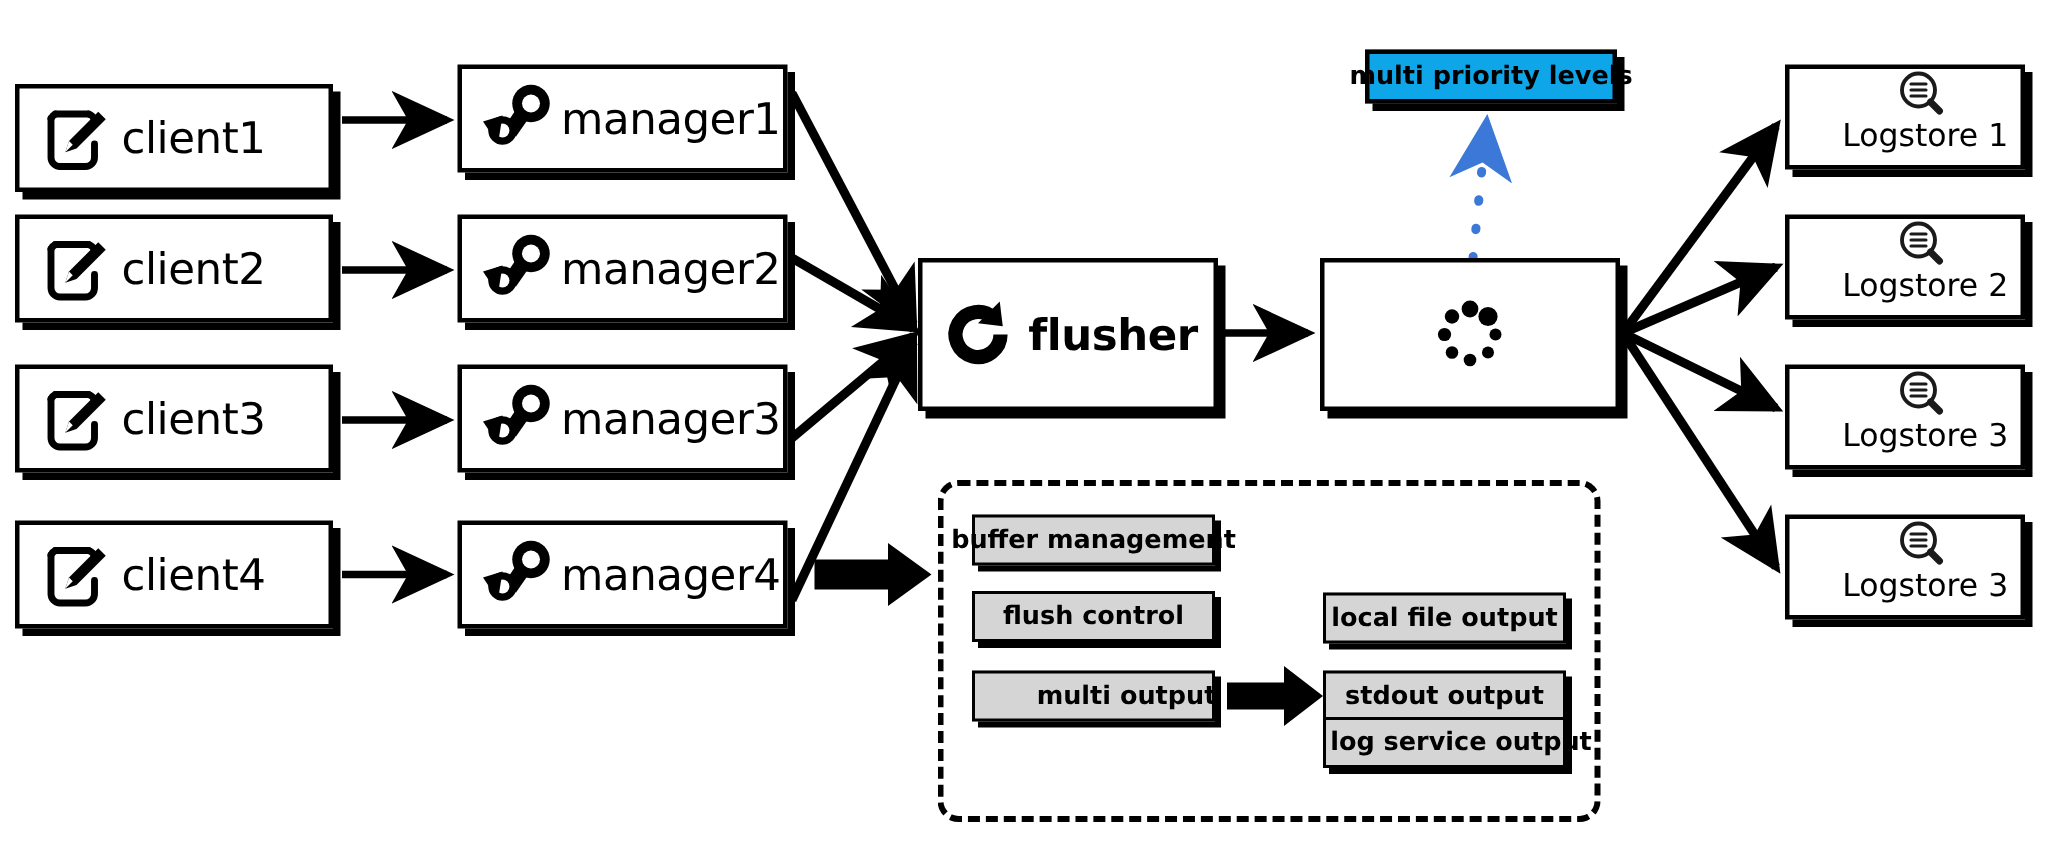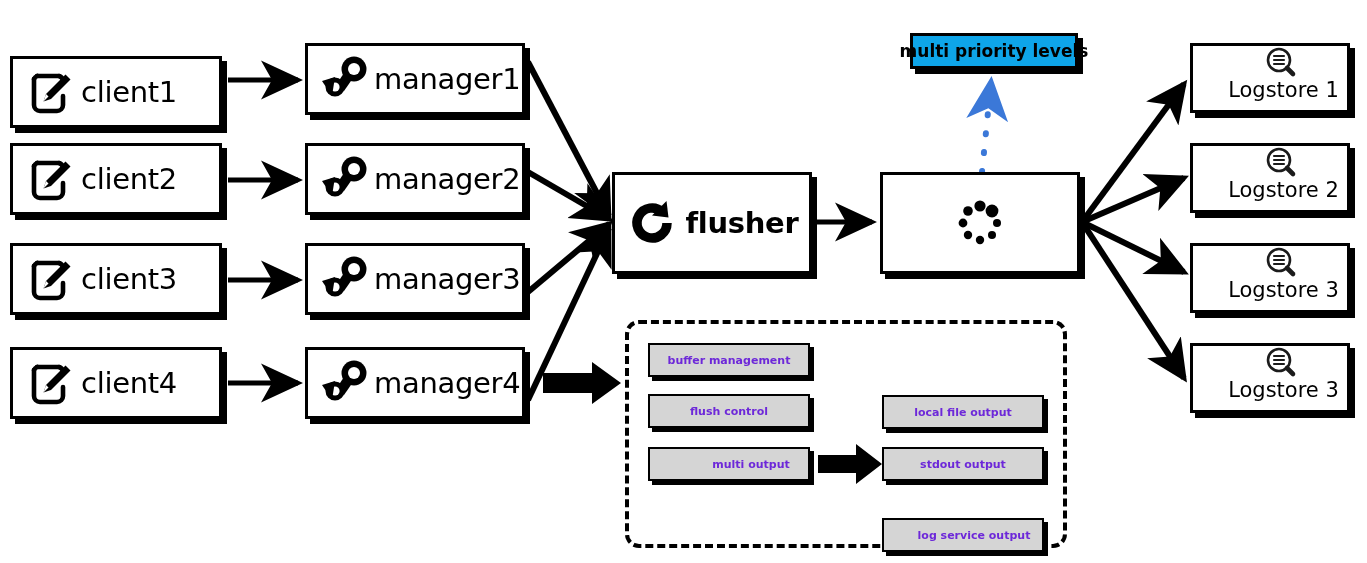--- a/index.html
+++ b/index.html
@@ -100,23 +100,23 @@
     box-sizing: border-box;
     background: #d5d5d5;
     border: 2px solid #000000;
     box-shadow: 4px 4px 0 0 #000000;
     display: flex;
     align-items: center;
     justify-content: center;
     z-index: 3;
   }
   .chip .label {
-    font-size: 11px;
+    font-size: 17px;
     font-weight: bold;
-    color: #6d28d9;
+    color: #000000;
     white-space: nowrap;
   }
 </style>
 </head>
 <body>
 
 <div id="canvas">
 
   <svg class="layer edges" viewBox="0 0 1367 563">
     <defs>
@@ -297,21 +297,21 @@
   <div class="chip" style="left:648px; top:447px; width:162px; height:34px;padding-left:44px;">
     <span class="label">multi output</span>
   </div>
 
   <div class="chip" style="left:882px; top:395px; width:162px; height:34px;">
     <span class="label">local file output</span>
   </div>
   <div class="chip" style="left:882px; top:447px; width:162px; height:34px;">
     <span class="label">stdout output</span>
   </div>
-  <div class="chip" style="left:882px; top:518px; width:162px; height:34px;padding-left:22px;">
+  <div class="chip" style="left:882px; top:478px; width:162px; height:34px;padding-left:22px;">
     <span class="label">log service output</span>
   </div>
 
   <div class="node logstore-node" style="left:1190px; top:43px;  width:160px; height:70px;">
     <svg class="icon" width="32" height="32" viewBox="0 0 32 32">
       <circle cx="14" cy="14" r="11" fill="none" stroke="#1b1b1b" stroke-width="2.6"></circle>
       <path d="M9,10 H19 M9,14 H19 M9,18 H19" stroke="#1b1b1b" stroke-width="2.1" stroke-linecap="round"></path>
       <path d="M22,22 L28,28" stroke="#1b1b1b" stroke-width="4.6" stroke-linecap="round"></path>
     </svg>
     <span class="label">Logstore 1</span>

